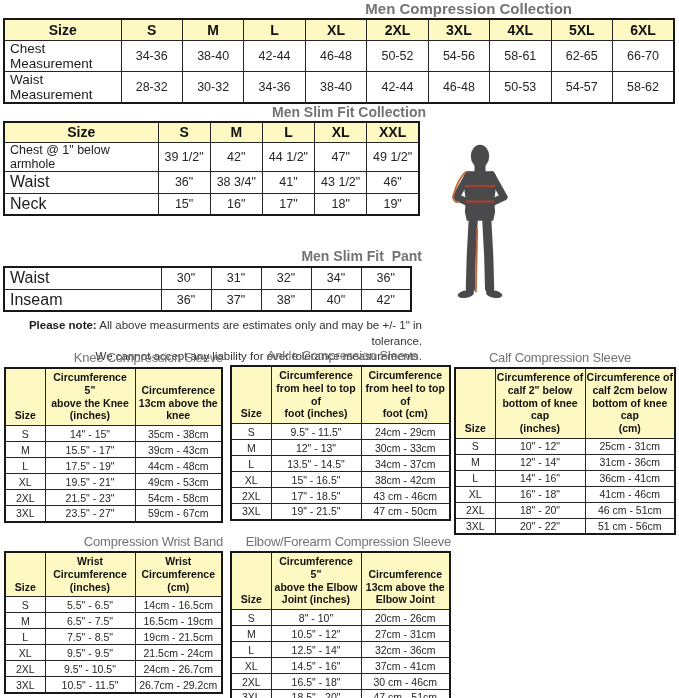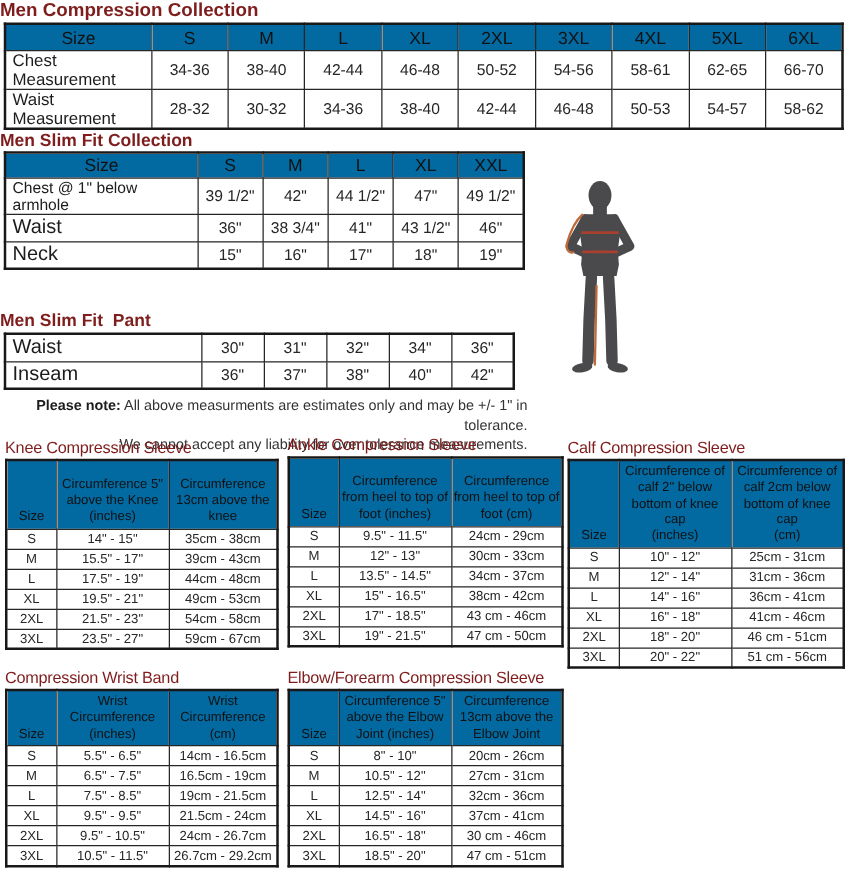--- a/index.html
+++ b/index.html
@@ -5,28 +5,28 @@
   * { box-sizing: border-box; margin: 0; padding: 0; }
   html, body { background: #ffffff; }
   body {
     font-family: "Liberation Sans", sans-serif;
     color: #1d1d1d;
     width: 679px;
   }
   .page { position: relative; width: 679px; height: 698px; background: #fff; overflow: hidden; }
   .abs { position: absolute; }
 
-  h2, h3 { color: #7f1d1d; text-align: left; white-space: pre-wrap; }
+  h2, h3 { color: #737373; text-align: right; white-space: pre-wrap; }
   h2.big   { font-size: 15px; font-weight: bold; }
   h2.mid   { font-size: 14px; font-weight: bold; }
   h3.mini-t{ font-size: 13px; font-weight: normal; letter-spacing: -0.2px; line-height: 14px; margin-bottom: 2px; }
 
   table { border-collapse: collapse; table-layout: fixed; background: #fff; border: 2px solid #181818; }
   th, td { border: 1px solid #262626; text-align: center; overflow: hidden; }
-  thead th { background: #0369a1; color: #111; font-weight: normal; }
+  thead th { background: #fef9c3; color: #111; font-weight: bold; }
 
   
   .t-comp { width: 672px; }
   .t-comp col.cl { width: 117px; }
   .t-comp thead th { height: 21px; font-size: 14px; }
   .t-comp tbody td { height: 23px; font-size: 12.5px; color: #262626; }
   .t-comp td.label { text-align: left; padding-left: 5px; font-size: 13.5px; color: #1c1c1c; }
 
   .t-slim { width: 417px; }
   .t-slim col.cl { width: 154px; }

